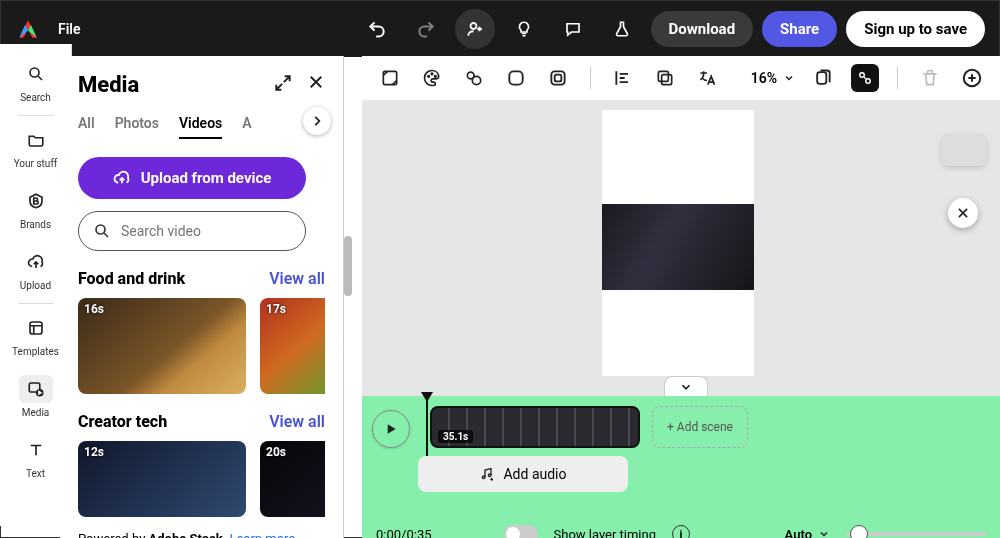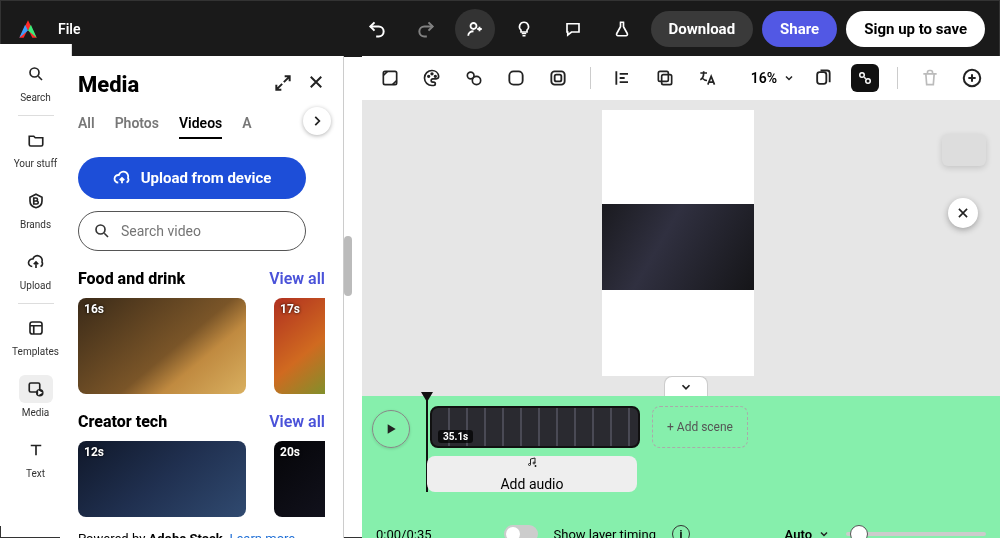--- a/index.html
+++ b/index.html
@@ -26,27 +26,27 @@
 
 
 .panel { position: absolute; left: 60px; top: 56px; width: 284px; height: 482px; background: #fff; border-right: 1px solid #ccc; padding: 16px 18px 8px; overflow: hidden; }
 .panel-header { display: flex; align-items: center; justify-content: space-between; }
 .panel-title { font-size: 22px; font-weight: 800; }
 .panel-header-icons { display: flex; gap: 14px; }
 .tabs { display: flex; gap: 20px; margin-top: 18px; font-size: 14px; font-weight: 600; align-items: flex-start; position: relative; }
 .tab { color: #777; padding-bottom: 6px; cursor: pointer; }
 .tab.active { color: #000; border-bottom: 2px solid #000; }
 .tab-scroll { position: absolute; right: -6px; top: -8px; width: 28px; height: 28px; border-radius: 14px; background: #fff; box-shadow: 0 1px 4px rgba(0,0,0,0.3); display: flex; align-items: center; justify-content: center; cursor: pointer; }
-.upload-btn { margin-top: 18px; height: 42px; width: 228px; border-radius: 22px; background: #1d4ed8; color: #fff; font-weight: 700; font-size: 15px; display: flex; align-items: center; justify-content: center; gap: 10px; cursor: pointer; }
+.upload-btn { margin-top: 18px; height: 42px; width: 228px; border-radius: 22px; background: #6d28d9; color: #fff; font-weight: 700; font-size: 15px; display: flex; align-items: center; justify-content: center; gap: 10px; cursor: pointer; }
 .search-box { margin-top: 12px; height: 40px; width: 228px; border-radius: 20px; border: 1.5px solid #555; display: flex; align-items: center; padding: 0 14px; gap: 10px; }
 .search-box input { border: none; outline: none; font-size: 14px; width: 170px; background: transparent; }
 .section-head { display: flex; justify-content: space-between; align-items: baseline; margin-top: 18px; }
 .section-title { font-size: 16px; font-weight: 800; }
 .viewall { font-size: 16px; font-weight: 600; color: #4a52d9; cursor: pointer; }
-.thumbs { display: flex; gap: 28px; margin-top: 10px; overflow: hidden; }
+.thumbs { display: flex; gap: 14px; margin-top: 10px; overflow: hidden; }
 .thumb { position: relative; border-radius: 8px; overflow: hidden; background: #7a5a3a; flex-shrink: 0; }
 .thumb .dur { position: absolute; top: 4px; left: 6px; color: #fff; font-size: 12px; font-weight: 700; text-shadow: 0 0 3px #000; }
 .powered { margin-top: 14px; font-size: 13px; }
 .powered .bold { font-weight: 700; }
 .powered .link { color: #1f6fd6; cursor: pointer; }
 
 .panel-resize { position: absolute; left: 344px; top: 236px; width: 8px; height: 60px; background: #bbb; border-radius: 4px; cursor: col-resize; }
 
 
 .canvas-area { position: absolute; left: 362px; top: 56px; width: 638px; height: 498px; background: #fff; display: flex; flex-direction: column; }
@@ -65,21 +65,21 @@
 
 .timeline-toggle { position: absolute; left: 302px; bottom: 0; width: 44px; height: 20px; background: #fff; border: 1px solid #ccc; border-bottom: none; border-radius: 8px 8px 0 0; display: flex; align-items: center; justify-content: center; cursor: pointer; }
 
 .timeline { height: 158px; background: #86efac; padding: 10px 14px 18px; position: relative; text-align: right; }
 .playbtn { position: absolute; left: 10px; top: 14px; width: 38px; height: 38px; border-radius: 19px; border: 1.5px solid #888; display: flex; align-items: center; justify-content: center; cursor: pointer; box-shadow: 0 1px 3px rgba(0,0,0,0.15); }
 .playhead { position: absolute; left: 64px; top: 2px; height: 94px; width: 2px; background: #111; }
 .playhead::before { content: ""; position: absolute; top: -6px; left: -5px; width: 12px; height: 10px; background: #111; clip-path: polygon(0 0,100% 0,50% 100%); }
 .clip { position: absolute; left: 68px; top: 10px; width: 210px; height: 42px; border: 2px solid #111; border-radius: 8px; background: repeating-linear-gradient(90deg,#2a2a30 0 16px,#4a4a55 16px 18px); overflow: hidden; }
 .clip-dur { position: absolute; left: 6px; bottom: 3px; background: rgba(0,0,0,0.7); color: #fff; font-size: 10px; font-weight: 700; padding: 1px 5px; border-radius: 3px; }
 .add-scene { position: absolute; left: 290px; top: 10px; width: 96px; height: 42px; border: 1.5px dashed #aaa; border-radius: 8px; display: flex; align-items: center; justify-content: center; font-size: 12px; color: #555; cursor: pointer; }
-.audio-btn { position: absolute; left: 65px; top: 60px; width: 210px; height: 36px; background: #eee; border-radius: 8px; display: flex; align-items: center; justify-content: center; gap: 8px; font-size: 14px; cursor: pointer; flex-direction: column; }
+.audio-btn { position: absolute; left: 56px; top: 60px; width: 210px; height: 36px; background: #eee; border-radius: 8px; display: flex; align-items: center; justify-content: center; gap: 8px; font-size: 14px; cursor: pointer; }
 
 .timeline-footer { position: absolute; left: 0; bottom: 0; width: 100%; height: 40px; display: flex; align-items: center; padding: 0 14px; gap: 16px; font-size: 13px; }
 .toggle-sw { width: 34px; height: 18px; background: #ccc; border-radius: 9px; position: relative; cursor: pointer; }
 .toggle-sw::after { content: ""; position: absolute; left: 2px; top: 2px; width: 14px; height: 14px; background: #fff; border-radius: 7px; }
 .info-i { width: 18px; height: 18px; border: 1.5px solid #333; border-radius: 9px; display: flex; align-items: center; justify-content: center; font-size: 11px; font-weight: 700; }
 .footer-spacer { flex: 1; }
 .auto-sel { display: flex; align-items: center; gap: 6px; font-weight: 600; cursor: pointer; }
 .slider { position: relative; width: 140px; height: 4px; background: #ccc; border-radius: 2px; }
 .slider-thumb { position: absolute; left: 4px; top: -7px; width: 18px; height: 18px; background: #fff; border: 1.5px solid #555; border-radius: 9px; cursor: pointer; }
 

